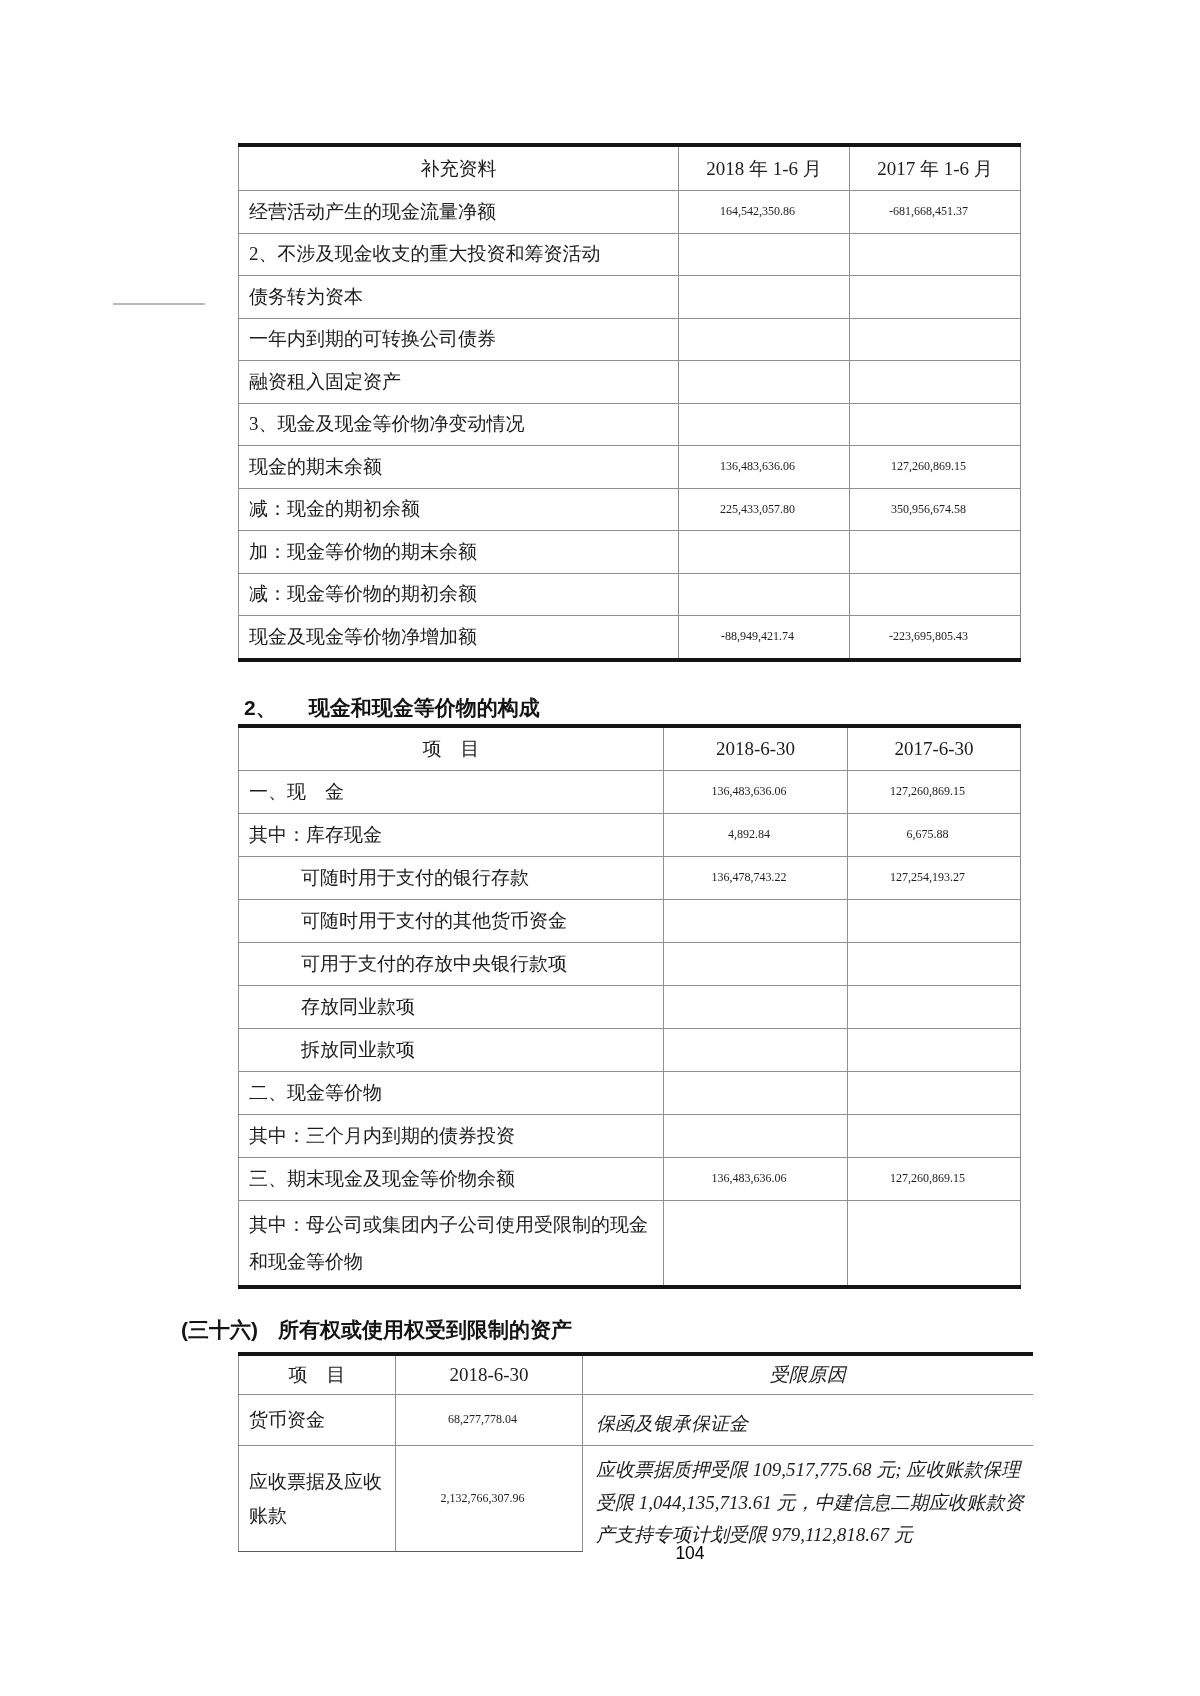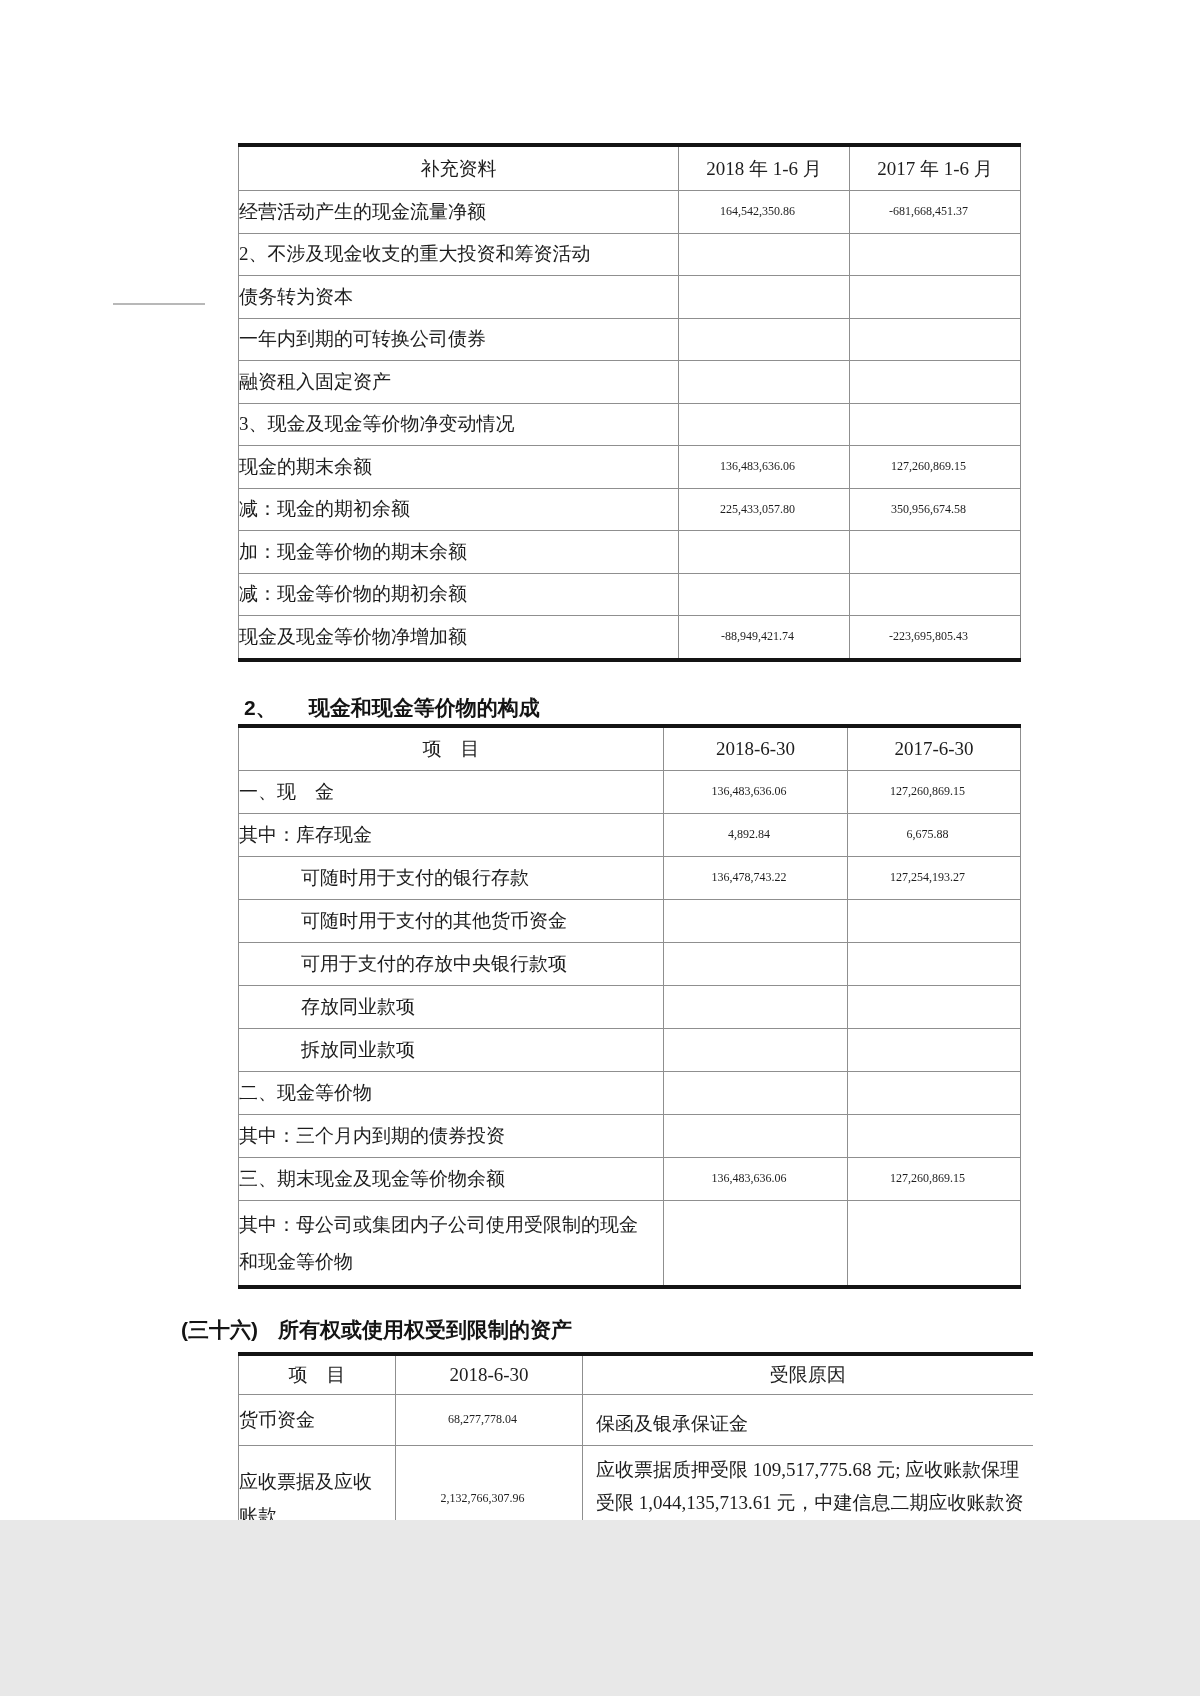--- a/index.html
+++ b/index.html
@@ -1,32 +1,32 @@
 <!DOCTYPE html>
 <html><head>
 <meta charset="utf-8">
 <style>
   html,body { margin:0; padding:0; background:#e8e8e8; }
   .page {
-    position:relative; width:1200px; height:1520px; margin:0 auto;
+    position:relative; width:1200px; height:1696px; margin:0 auto;
     background:#ffffff; overflow:hidden;
     font-family:"Liberation Serif","DejaVu Serif",serif;
     color:#1d1d1d;
   }
   .margin-mark {
     position:absolute; left:113px; top:303px; width:92px; height:0;
     border-top:2px solid #b8b8b8;
   }
   table { border-collapse:collapse; table-layout:fixed; position:absolute; }
   td {
     border:1px solid #8f8f8f; font-size:19px; vertical-align:middle;
     padding:0; overflow:hidden; line-height:1.45;
   }
   .hdr { text-align:center; }
-  .lbl { text-align:left; }
+  .lbl { text-align:left; padding-left:10px; }
   .ind { padding-left:62px;border-radius:12px; }
   .num { text-align:center; padding-right:13px; font-size:12px; }
 
   #t1 { left:238px; top:143px; width:782px;
         border-top:4px solid #141414; border-bottom:4px solid #141414; }
   #t1 td { height:41.5px; }
   #t1 tr.hrow td { height:43px; }
 
   .sec-heading {
     position:absolute; white-space:nowrap;
@@ -40,21 +40,21 @@
 
   #t2 { left:238px; top:724px; width:782px;
         border-top:4px solid #141414; border-bottom:4px solid #141414; }
   #t2 td { height:42px; }
   #t2 tr.tall td { height:84px; }
   #t2 tr.tall td.lbl { line-height:37px; padding-right:8px; }
 
   #t3 { left:238px; top:1352px; width:794px; border-top:4px solid #141414; }
   #t3 td { height:42px; }
   #t3 tr.hrow td { height:38px; }
-  #t3 td.no-right { border-right:none; }
+  #t3 td.no-right { border-right:none;font-style:italic; }
   #t3 tr.big td { height:96px; }
   #t3 tr.big td.lbl { line-height:34px; padding-right:10px; }
   #t3 td.reason {
     text-align:left; padding:8px 6px 0 13px; line-height:32.5px; font-size:19px;
   }
   #t3 tr.big td.cut { border-bottom:1.5px solid #5a5a5a; }
   #t3 tr.big td.open { border-bottom:none; }
 
   .page-number {
     position:absolute; left:660px; top:1543px; width:60px; text-align:center;

